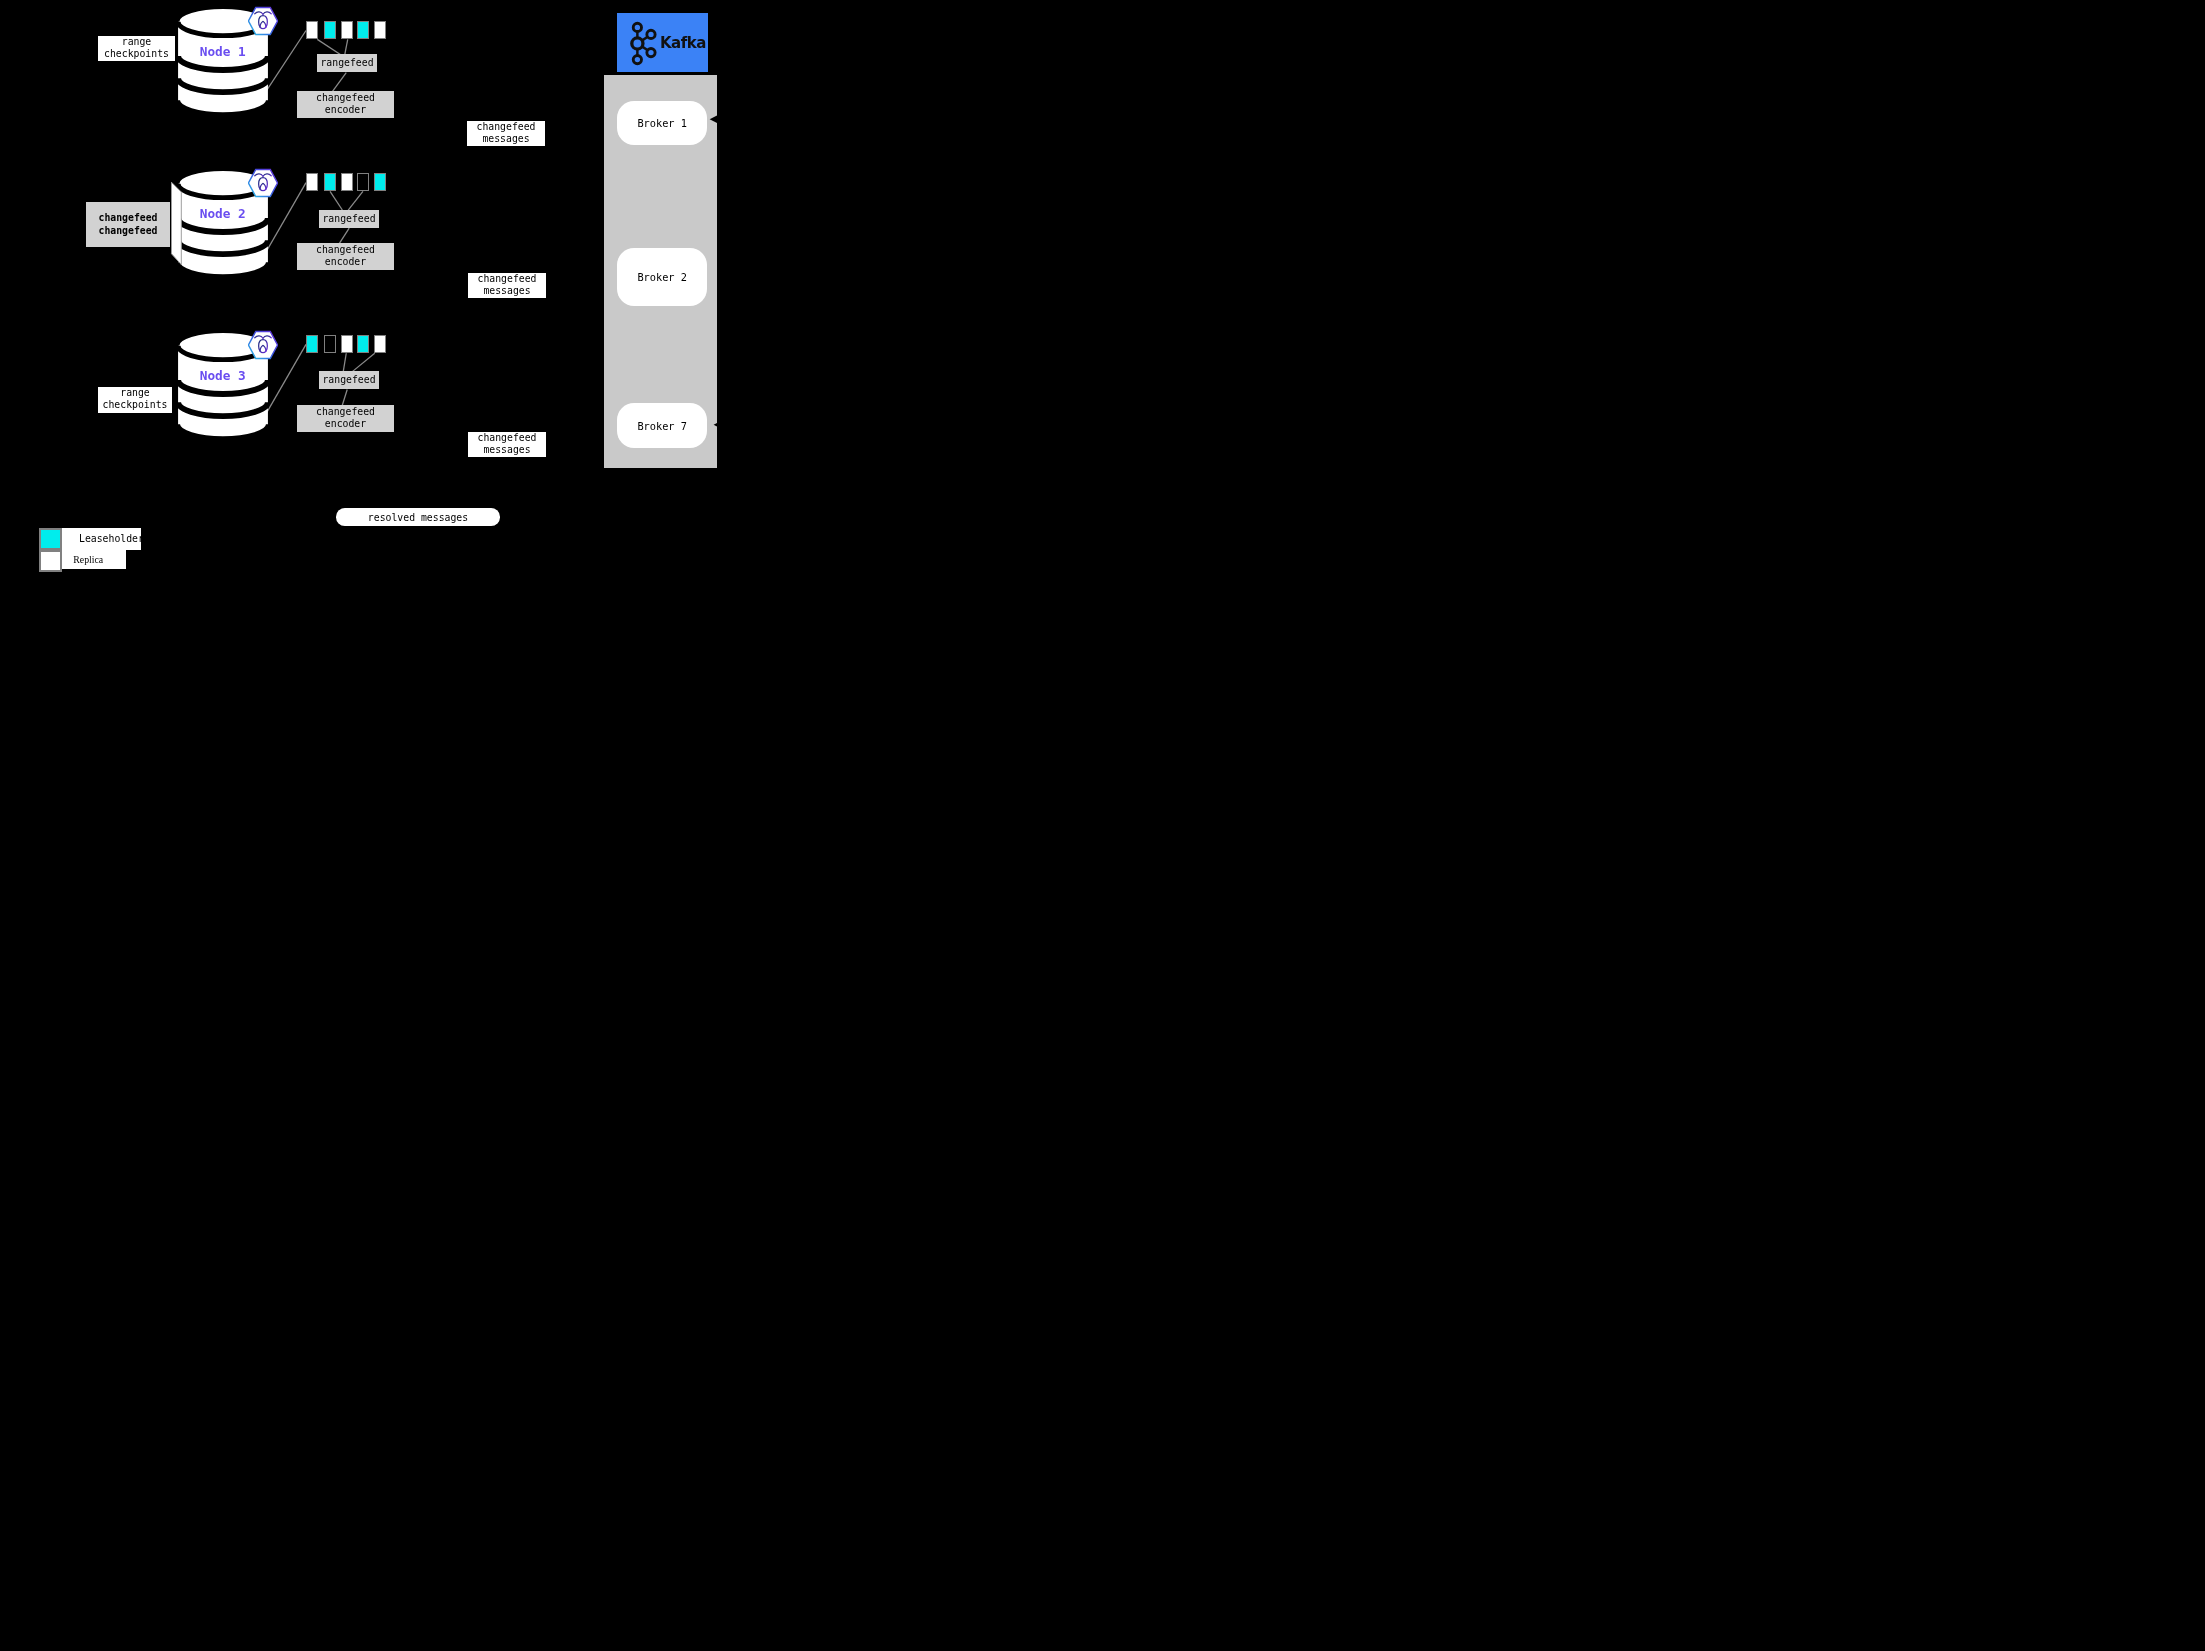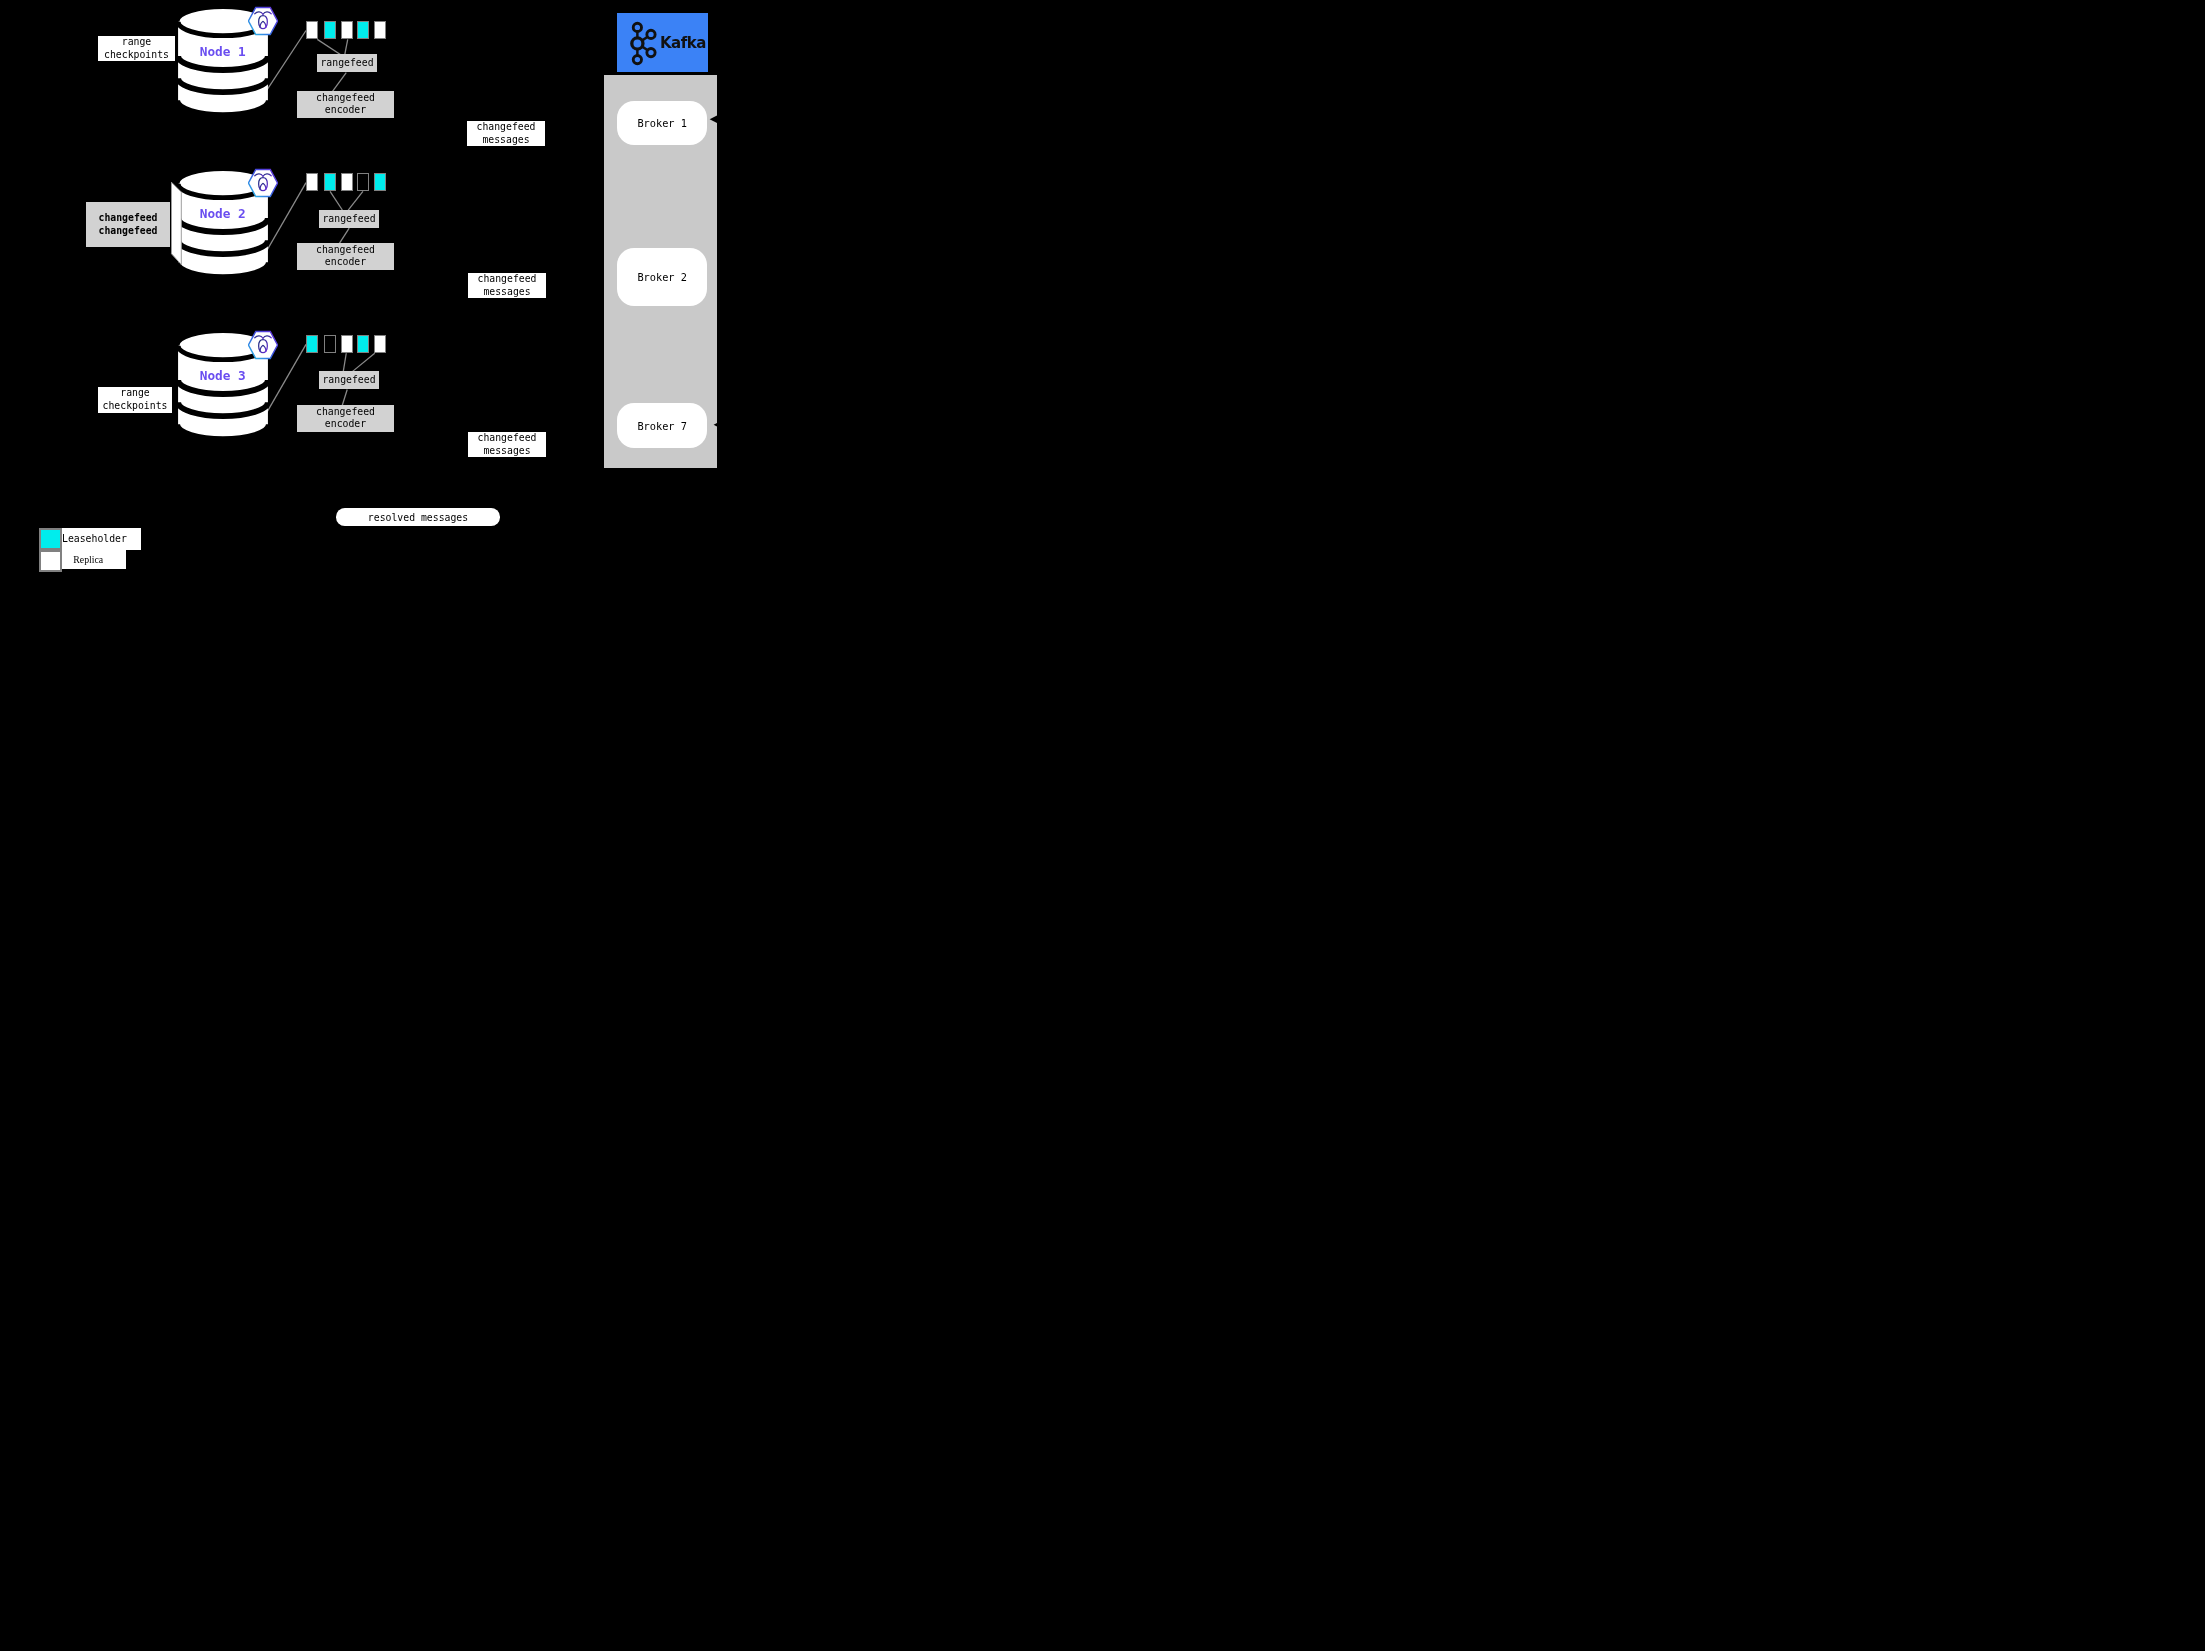--- a/index.html
+++ b/index.html
@@ -2,21 +2,21 @@
 <html style="font-size:7.8px"><head>
 <meta charset="utf-8">
 <style>
   html,body{margin:0;padding:0;background:#000;}
   #stage{position:relative;width:769px;height:576px;background:#000;overflow:hidden;
          font-family:"DejaVu Sans Mono","Liberation Mono",monospace;}
   .abs{position:absolute;}
   svg{display:block;}
   
   .whitebox{background:#fff;color:#000;display:flex;flex-direction:column;
-            align-items:center;justify-content:center;font-size:9.8px;line-height:12.3px;z-index:2;}
+            align-items:center;font-size:9.8px;line-height:12.3px;z-index:2;}
   .graybox{background:#d2d2d2;color:#000;display:flex;flex-direction:column;
            align-items:center;justify-content:center;font-size:9.8px;line-height:12.7px;z-index:2;text-align:right;}
   
   .sqrow{position:absolute;width:83px;height:18px;z-index:2;}
   .sq{position:absolute;top:0;width:12.3px;height:18px;border:1.5px solid #808080;box-sizing:border-box;}
   .p1{left:0;} .p2{left:17.6px;} .p3{left:35px;} .p4{left:51px;} .p5{left:68px;}
   .sq-white{background:#ffffff;}
   .sq-cyan{background:#00eded;}
   .sq-empty{background:transparent;}
   
@@ -31,21 +31,21 @@
   .container{left:604px;top:75px;width:113px;height:393px;background:#c9c9c9;z-index:2;}
   .broker{position:absolute;left:13.2px;width:90px;background:#fff;border-radius:17px;
           display:flex;align-items:center;justify-content:center;font-size:10.3px;color:#000;}
   
   .pill{left:336px;top:508px;width:164px;height:18px;background:#fff;border-radius:8.8px;
         display:flex;align-items:center;justify-content:center;font-size:9.8px;color:#000;z-index:2;}
   .coord{left:86px;top:202px;width:84px;height:45px;background:#d2d2d2;font-weight:bold;z-index:2;}
   
   .lgswatch{position:absolute;width:23px;height:22px;border:2px solid #808080;box-sizing:border-box;z-index:2;}
   .lglabel{position:absolute;background:#fff;color:#000;font-size:9.8px;display:flex;
-           align-items:center;z-index:2;padding-left:0;box-sizing:border-box;}
+           align-items:center;z-index:2;padding-left:17px;box-sizing:border-box;}
   .overlay{position:absolute;left:0;top:0;z-index:1;}
   .toplayer{position:absolute;left:0;top:0;z-index:5;pointer-events:none;}
 </style>
 </head>
 <body>
 
 <div id="stage">
 
   <svg class="overlay" width="769" height="576" viewBox="0 0 1568 1174">
     <defs>

